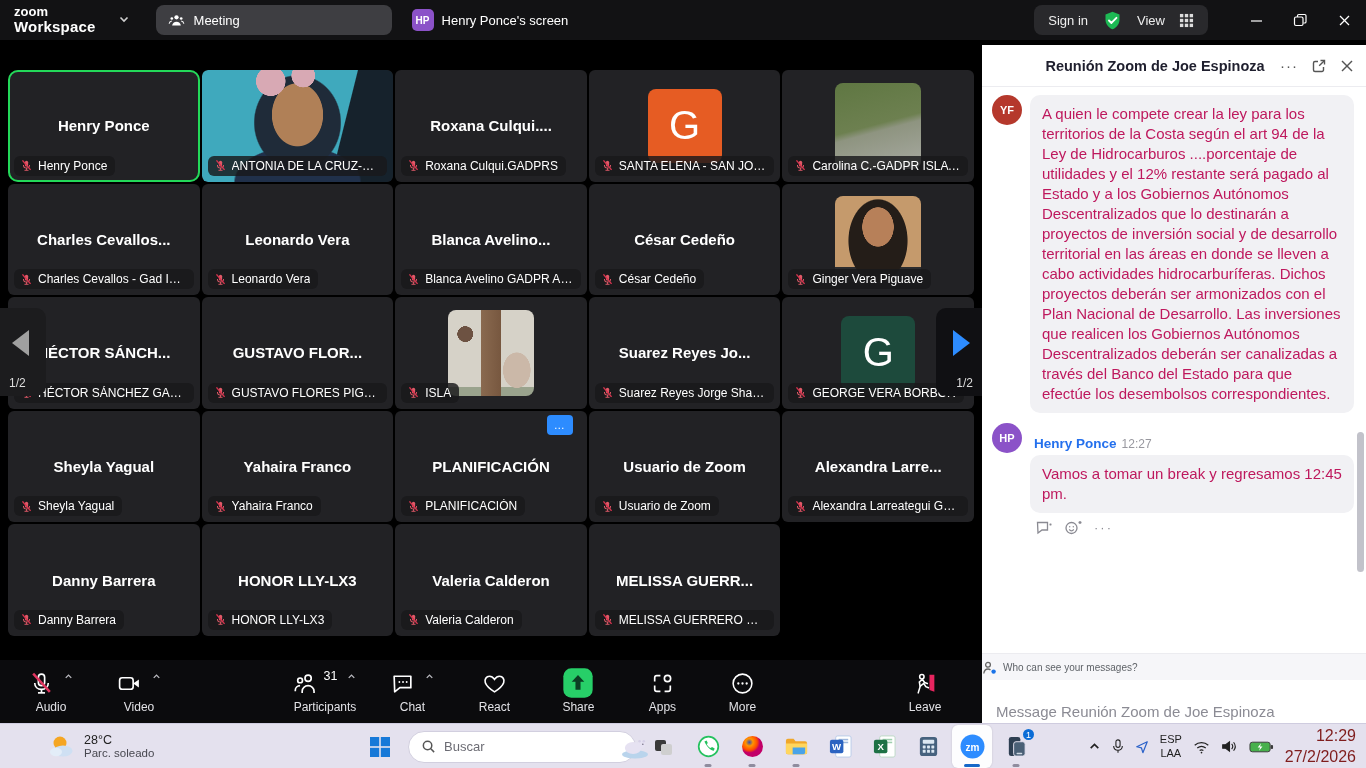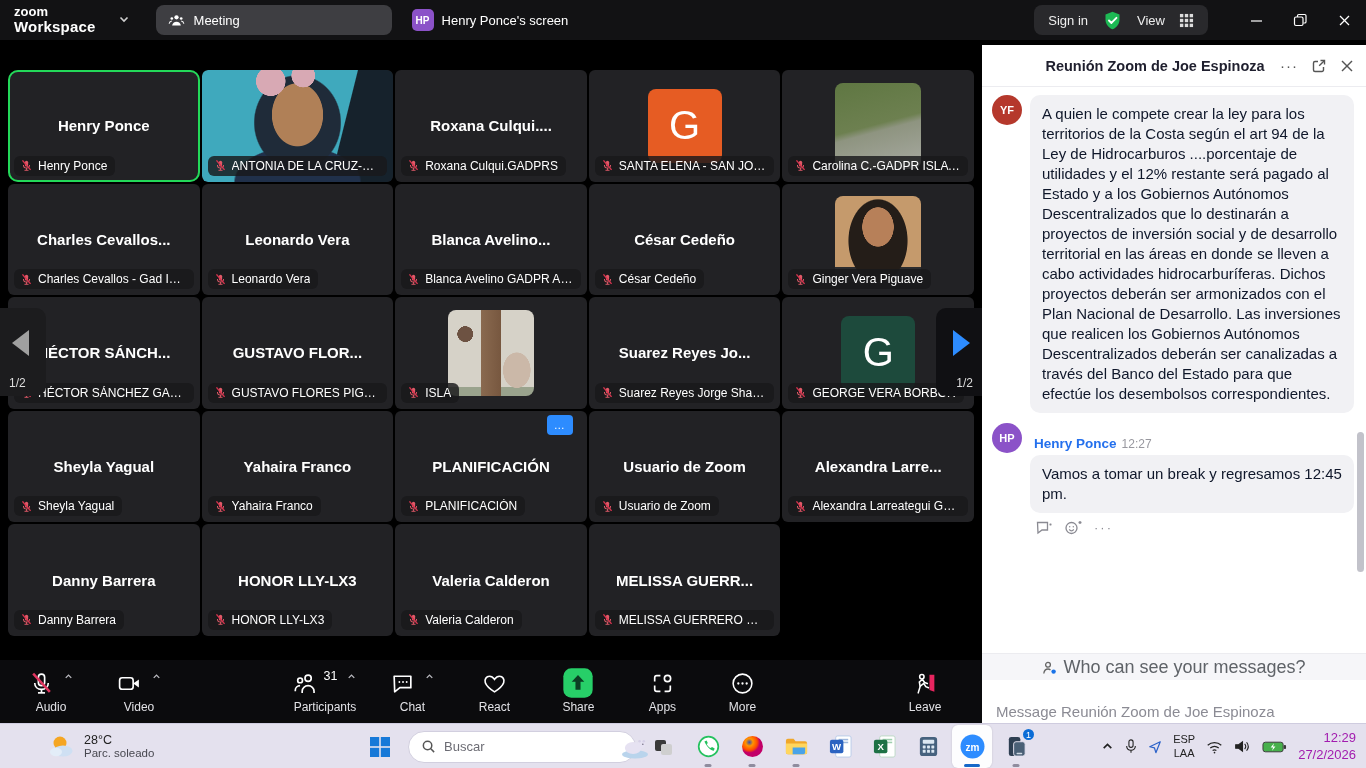--- a/index.html
+++ b/index.html
@@ -86,24 +86,24 @@
   .chat-title { font-size:14.5px; font-weight:bold; color:#1f1f2e; flex:1; text-align:center; padding-left:36px; }
   .chat-hicons { display:flex; align-items:center; gap:13px; color:#555; }
   .chat-hicons .dots { font-size:15px; letter-spacing:1px; color:#555; }
   .chat-msgs { position:relative; flex:1; overflow:hidden; padding:8px 12px 0 10px; }
   .msg-row { display:flex; gap:8px; margin-bottom:10px; }
   .msg-avatar { width:30px; height:30px; border-radius:50%; flex:none; color:#fff; font-size:11px; font-weight:bold; display:flex; align-items:center; justify-content:center; }
   .msg-col { flex:1; min-width:0; }
   .msg-meta { margin:13px 0 4px 4px; font-size:13.5px; }
   .msg-sender { color:#2470ed; font-weight:bold; }
   .msg-time { color:#98989f; font-size:12px; margin-left:5px; font-weight:normal; }
-  .msg-bubble { background:#f1f1f4; border-radius:10px; padding:9px 12px; font-size:15px; line-height:20px; color:#0f172a; }
+  .msg-bubble { background:#f1f1f4; border-radius:10px; padding:9px 12px; font-size:15px; line-height:20px; color:#be185d; }
   .msg-actions { display:flex; gap:12px; margin:7px 0 0 6px; align-items:center; color:#8a8a92; }
   .chat-scroll { position:absolute; right:2px; top:345px; width:7px; height:140px; background:#c2c2ca; border-radius:4px; }
-  .privacy-bar { height:27px; background:#f6f6f9; border-top:1px solid #ececf0; display:flex; align-items:center; justify-content:center; gap:6px; color:#5f6368; font-size:18px; }
+  .privacy-bar { height:27px; background:#f6f6f9; border-top:1px solid #ececf0; display:flex; align-items:center; gap:6px; color:#5f6368; font-size:10px; }
   .composer { padding:10px 14px 8px 14px; }
   .to-row { display:flex; align-items:center; gap:10px; }
   .to-label { font-size:13px; color:#333; }
   .to-pill { background:#0E72ED; color:#fff; font-size:13px; border-radius:14px; padding:5px 12px; display:flex; align-items:center; gap:6px; }
   .chat-input { border:none; outline:none; width:100%; font-size:15px; color:#222; margin-top:13px; font-family:"Liberation Sans",sans-serif; }
   .chat-input::placeholder { color:#8b8b94; }
   .composer-icons { display:flex; align-items:center; gap:17px; margin-top:26px; color:#6b6b73; }
   .send-btn { margin-left:auto; width:44px; height:30px; background:#e9e9ee; border-radius:8px; display:flex; align-items:center; justify-content:center; }
 
   
@@ -116,21 +116,21 @@
   .tk-item { position:relative; width:40px; height:43px; display:flex; align-items:center; justify-content:center; border-radius:6px; }
   .tk-item.active { background:#fdfdfe; box-shadow:0 0 2px rgba(0,0,0,.15); }
   .tk-dot { position:absolute; bottom:1px; left:50%; transform:translateX(-50%); width:7px; height:3px; border-radius:2px; background:#8f8c9e; }
   .tk-dot.blue { width:16px; background:#1668c9; }
   .tk-badge { position:absolute; top:2px; right:0px; min-width:15px; height:15px; border-radius:8px; background:#0a6cd6; border:2px solid #e4e1ee; color:#fff; font-size:9px; display:flex; align-items:center; justify-content:center; }
   .search-pill { width:228px; height:32px; background:#fff; border:1px solid #d2cfdf; border-radius:17px; display:flex; align-items:center; padding:0 4px 0 12px; margin:0 4px; }
   .search-pill input { border:none; outline:none; flex:1; font-size:13px; color:#444; background:transparent; margin-left:8px; font-family:"Liberation Sans",sans-serif; }
   .search-pill input::placeholder { color:#6c6c74; }
   .tray { position:absolute; right:10px; top:0; height:45px; display:flex; align-items:center; gap:11px; }
   .lang { font-size:11px; color:#222; line-height:1.2; text-align:center; }
-  .clock { font-size:13px; color:#a21caf; text-align:right; line-height:1.3; }
+  .clock { font-size:16px; color:#7f1d1d; text-align:right; line-height:1.3; }
 </style>
 </head>
 <body>
 
 <div id="titlebar">
   <div class="logo-block">
     <div class="logo-z">zoom</div>
     <div class="logo-w">Workspace</div>
   </div>
   <div class="logo-chevron">

